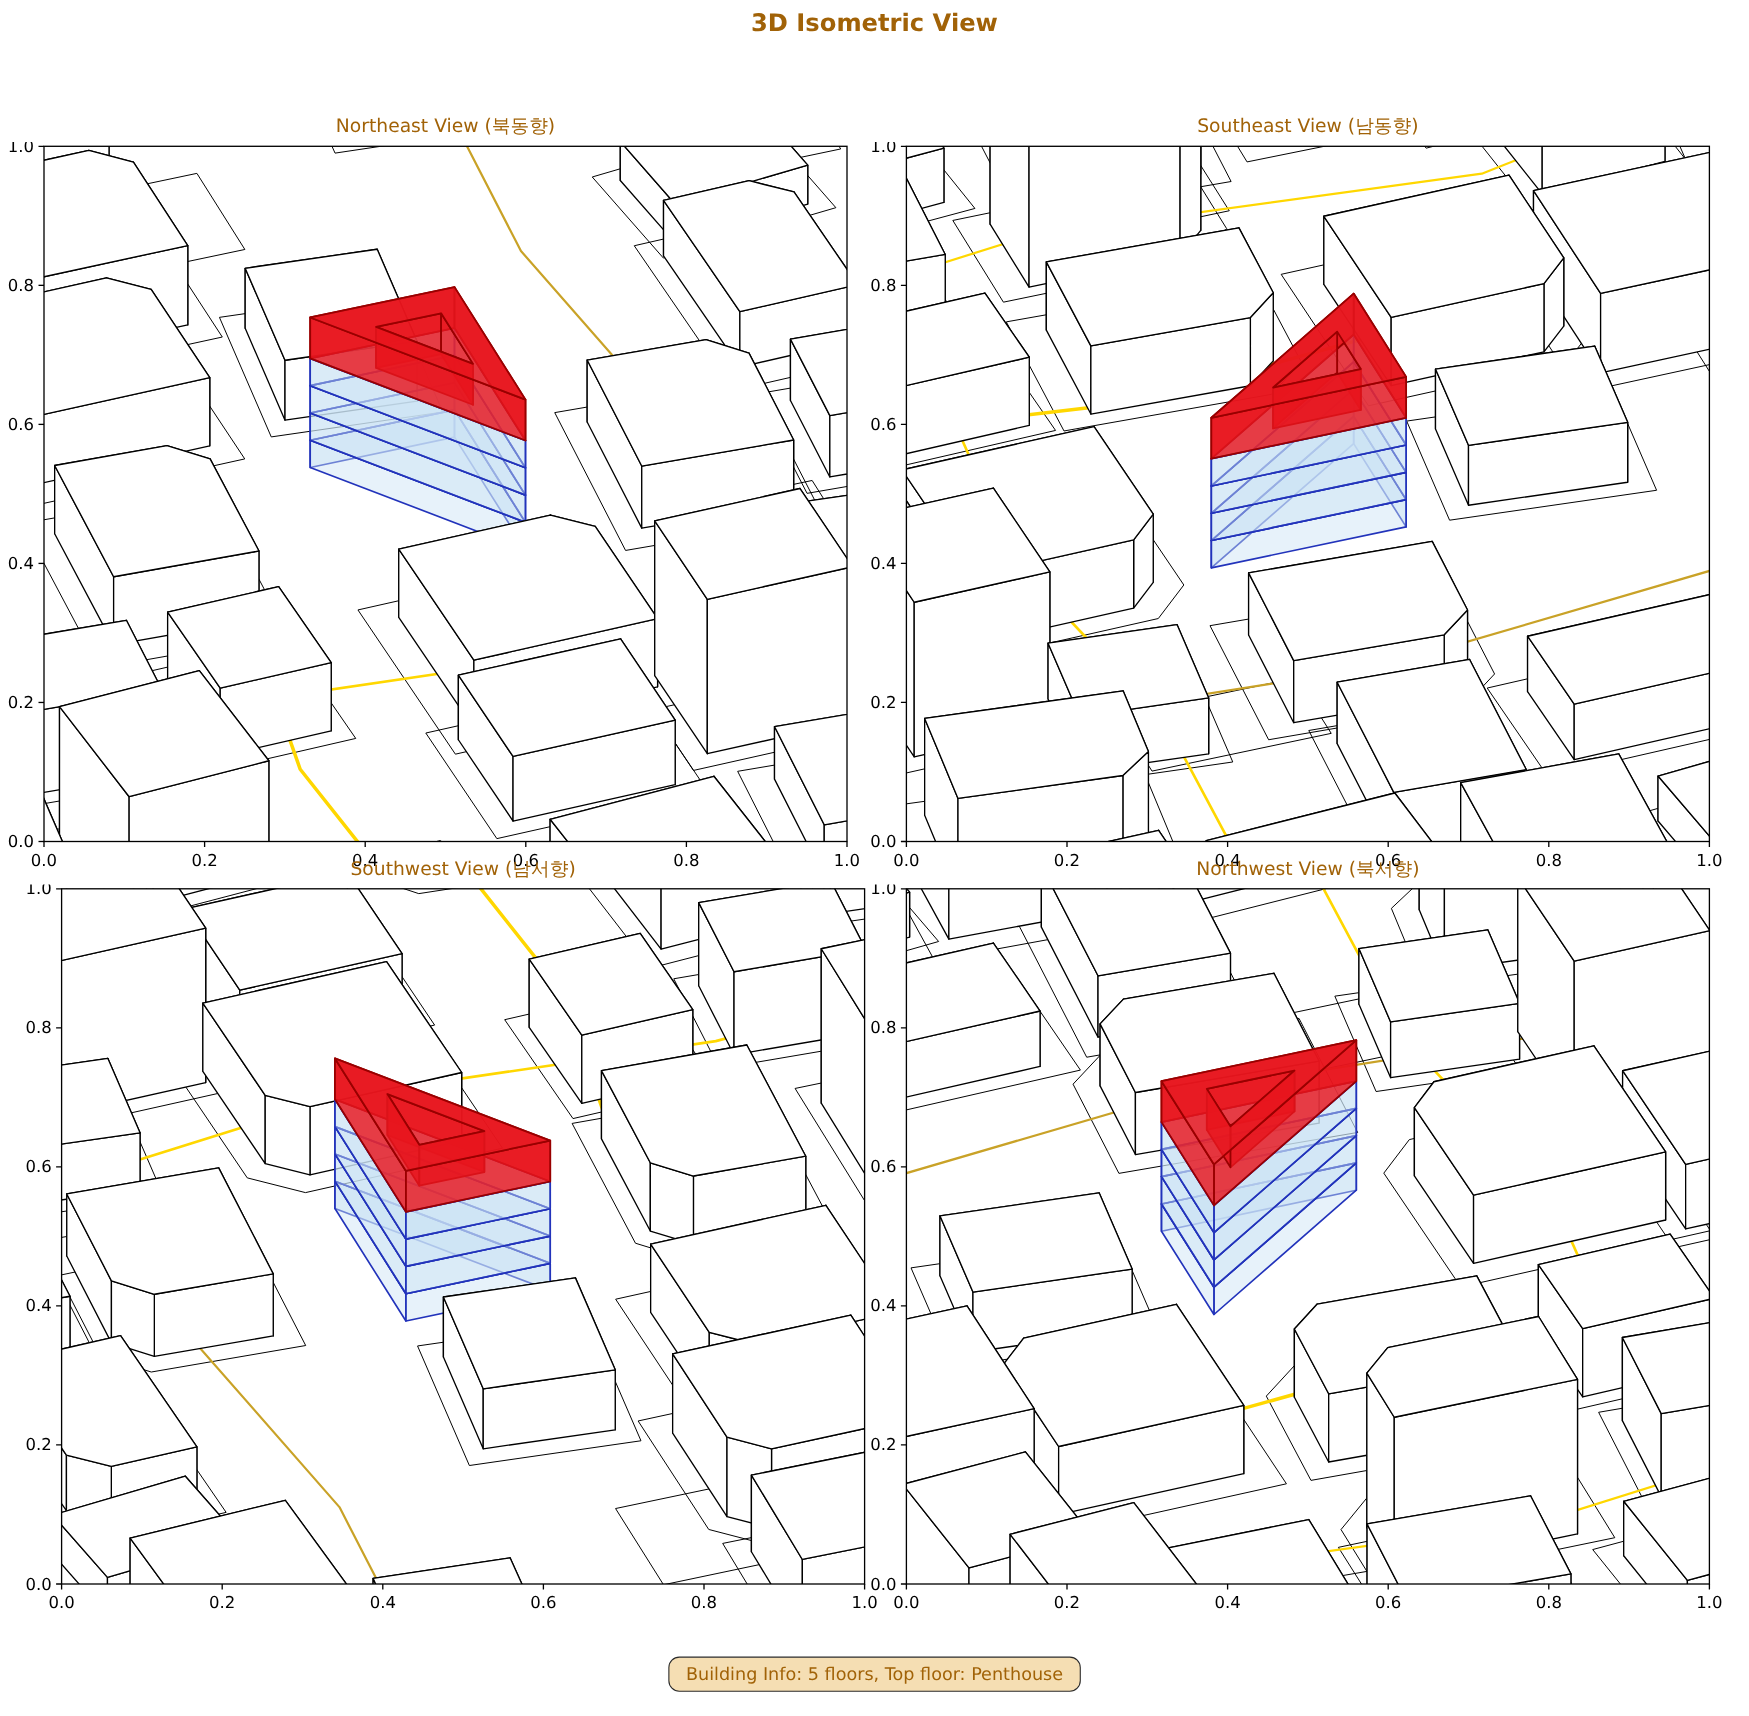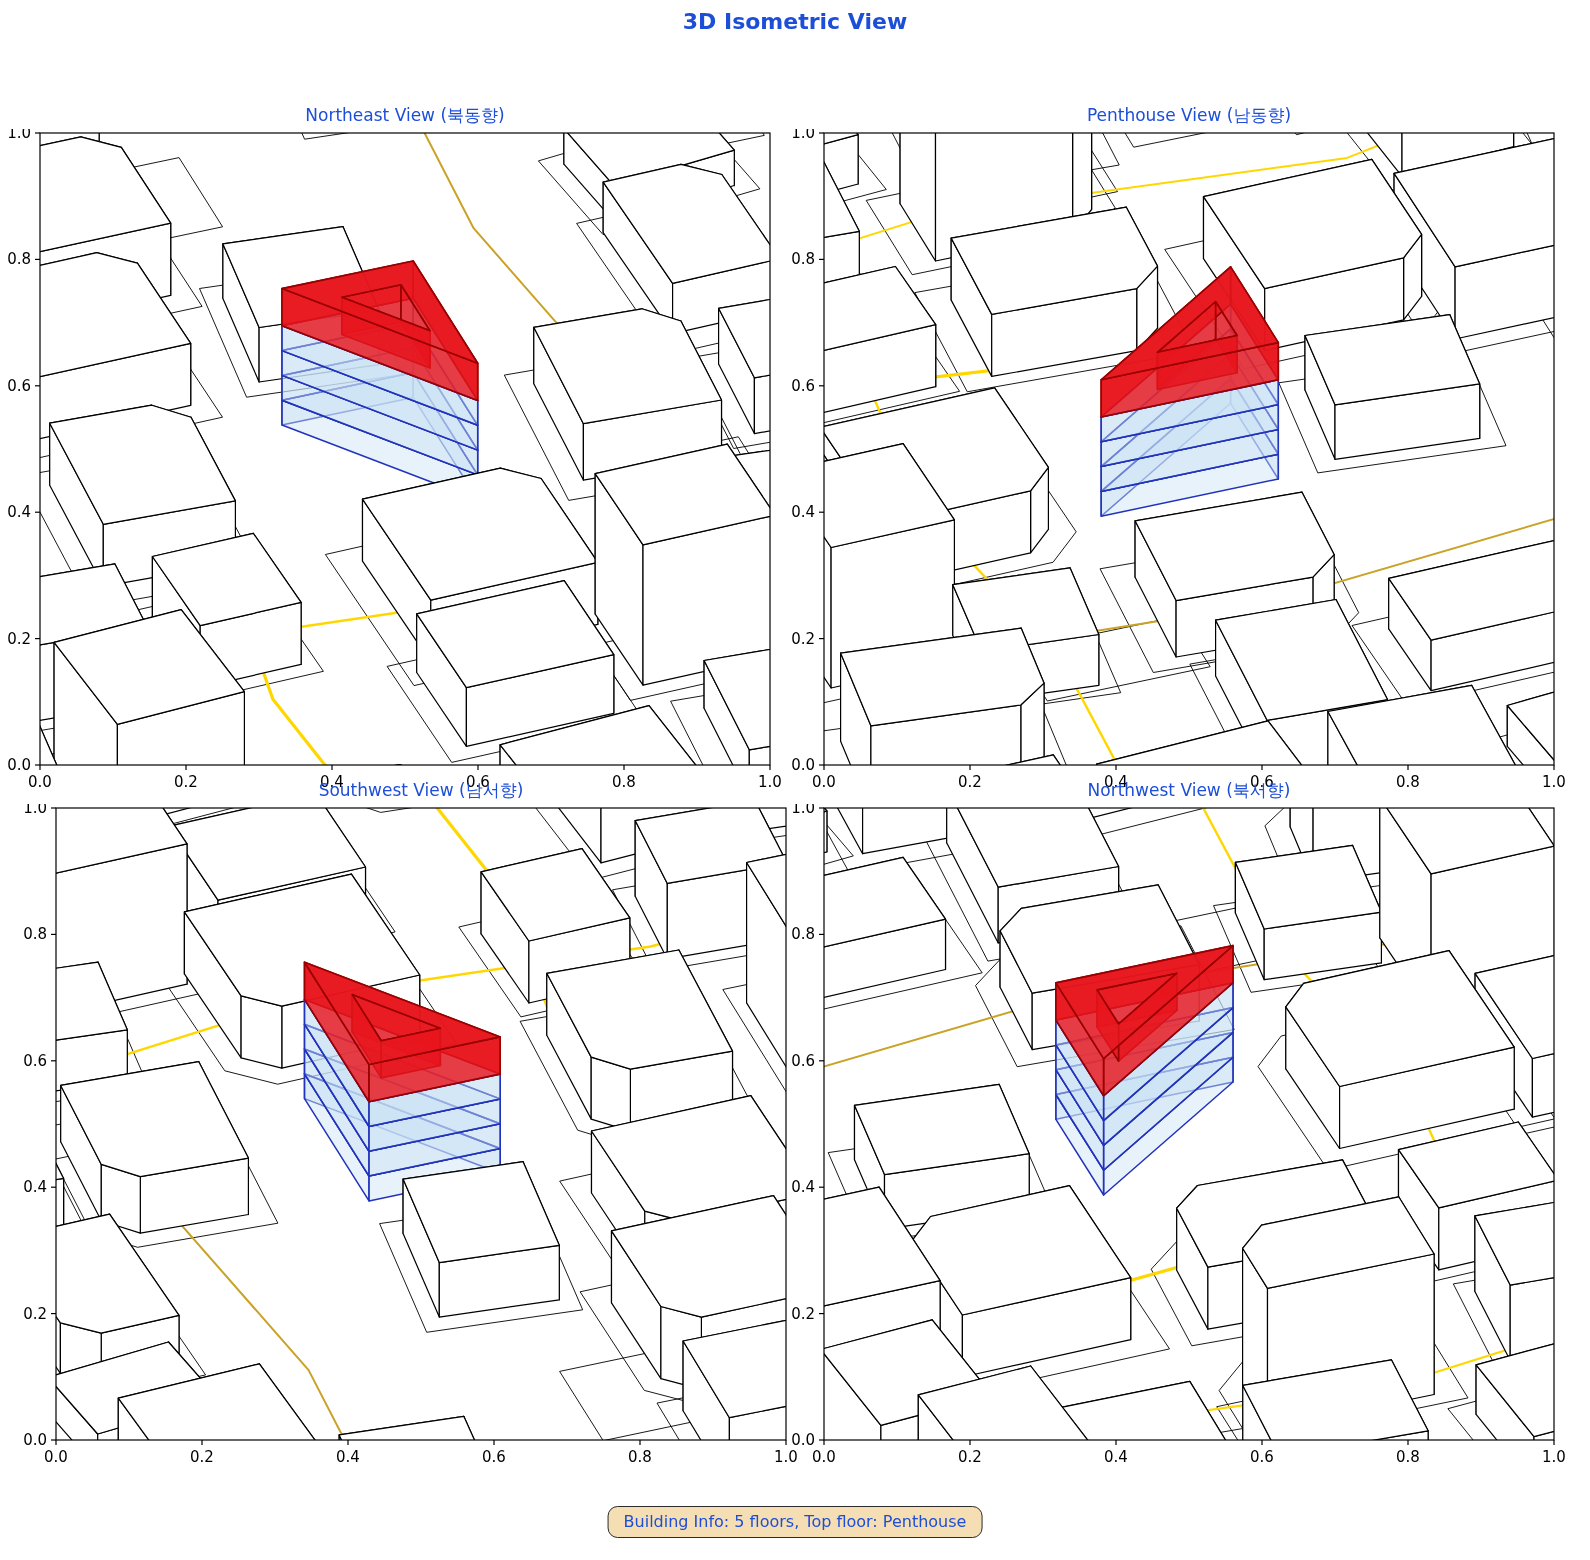--- a/index.html
+++ b/index.html
@@ -1,18 +1,18 @@
 <!DOCTYPE html>
 <html><head>
 <meta charset="utf-8">
 <style>
   html,body{margin:0;padding:0;background:#ffffff;}
   .fig{
     position:relative;width:1590px;height:1560px;background:#fff;
-    font-family:"DejaVu Sans","Liberation Sans",sans-serif;color:#1d4ed8;overflow:hidden;
+    font-family:"DejaVu Sans","Liberation Sans",sans-serif;color:#a16207;overflow:hidden;
   }
   .suptitle{
     position:absolute;top:7px;left:0;width:100%;text-align:center;
     font-weight:bold;font-size:22px;line-height:29px;letter-spacing:0;
   }
   .panel{position:absolute;width:782px;height:700px;}
   .p0{left:0;top:103px;}   .p1{left:784px;top:103px;}
   .p2{left:16px;top:778px;}   .p3{left:784px;top:778px;}
   .ptitle{
     margin-left:40px;width:730px;height:26px;text-align:center;
@@ -358,21 +358,21 @@
           <text x="31" y="261.8" text-anchor="end">0.6</text>
           <line x1="35" y1="130.39999999999998" x2="40" y2="130.39999999999998" stroke="#000" stroke-width="1.2"></line>
           <text x="31" y="135.39999999999998" text-anchor="end">0.8</text>
           <line x1="35" y1="4" x2="40" y2="4" stroke="#000" stroke-width="1.2"></line>
           <text x="31" y="9" text-anchor="end">1.0</text>
         </g>
       </svg>
   </div>
 
   <div class="panel p1">
-    <div class="ptitle">Penthouse View (남동향)</div>
+    <div class="ptitle">Southeast View (남동향)</div>
     <svg class="plot" width="782" height="672">
         <defs>
           <clipPath id="clip1">
             <rect x="40" y="4" width="730" height="632"></rect>
           </clipPath>
         </defs>
         <rect x="40" y="4" width="730" height="632" fill="#ffffff"></rect>
         <g clip-path="url(#clip1)">
           <g>
             <polygon points="1294.4,604.6 1147.0,647.9 1062.8,552.2 1210.1,509.0" fill="none" fill-opacity="1" stroke="#000000" stroke-width="0.9" stroke-linejoin="round"></polygon>

